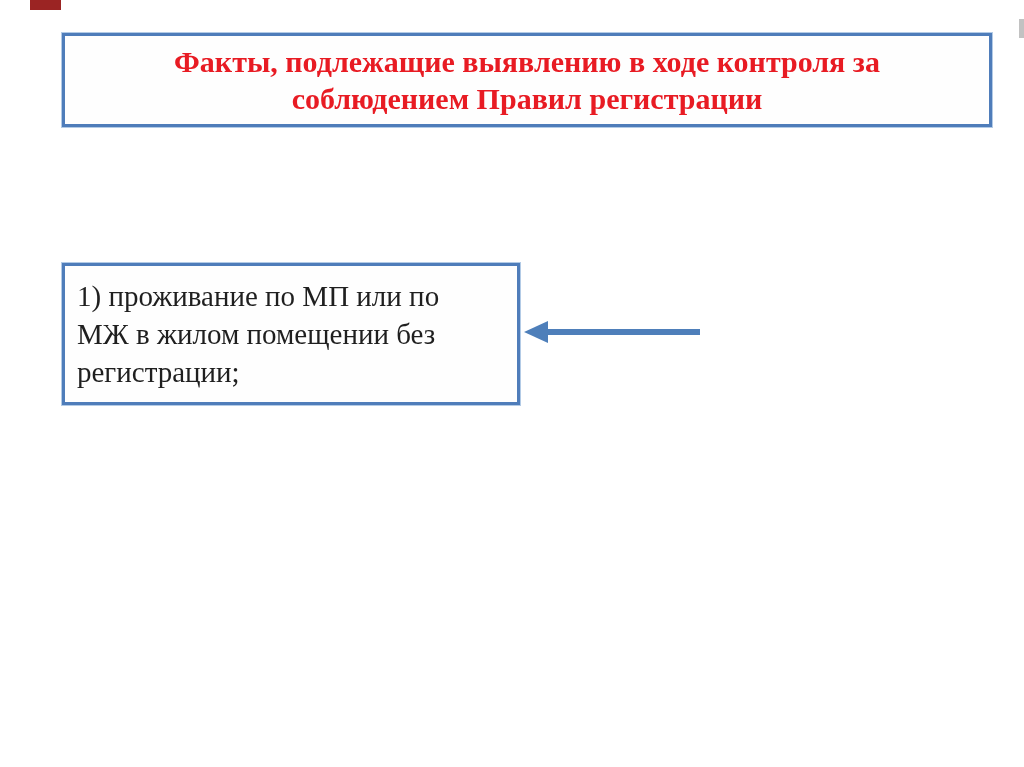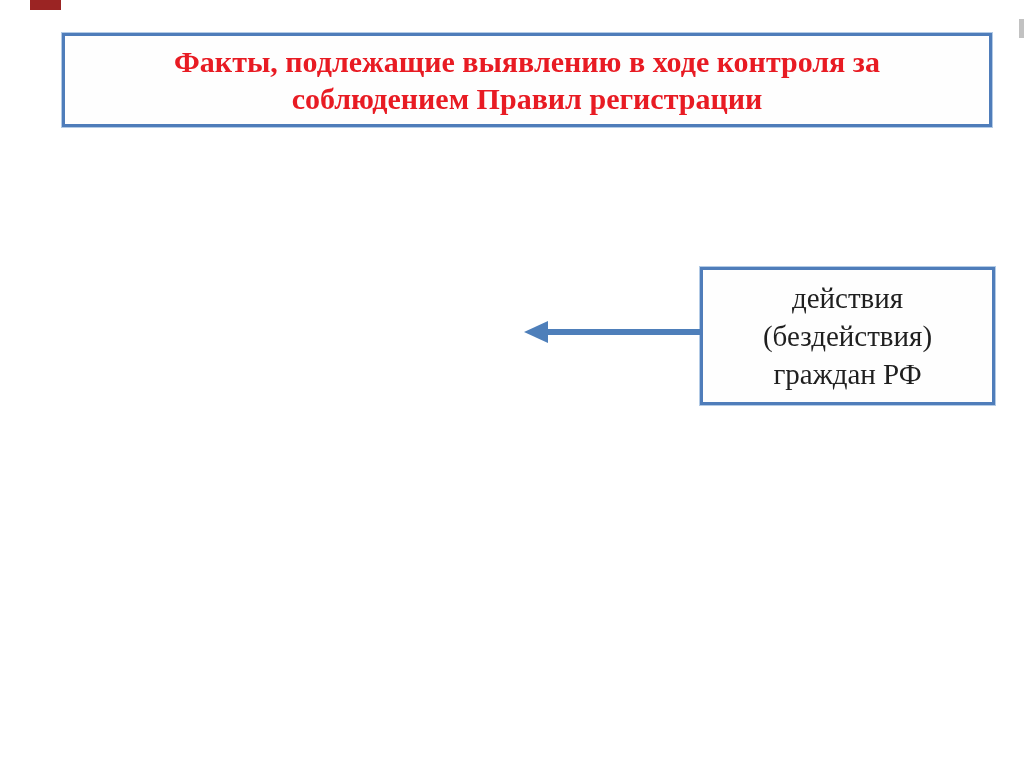--- a/index.html
+++ b/index.html
@@ -113,23 +113,23 @@
 <div class="slide">
 
   <div class="corner-mark"></div>
 
   <div class="edge-artifact"></div>
 
   <div class="box title-box">
     <div class="title-text">Факты, подлежащие выявлению в ходе контроля за соблюдением Правил регистрации</div>
   </div>
 
+  <div class="box left-box">
+    <div class="left-box-text">1) проживание по МП или по
+МЖ в жилом помещении без
+регистрации;</div>
+  </div>
 
-  <div class="box right-box">
-    <div class="right-box-text">действия
-(бездействия)
-граждан РФ</div>
-  </div>
 
   <div class="arrow-line"></div>
   <div class="arrow-head"></div>
 
 </div>
 
 </body></html>

